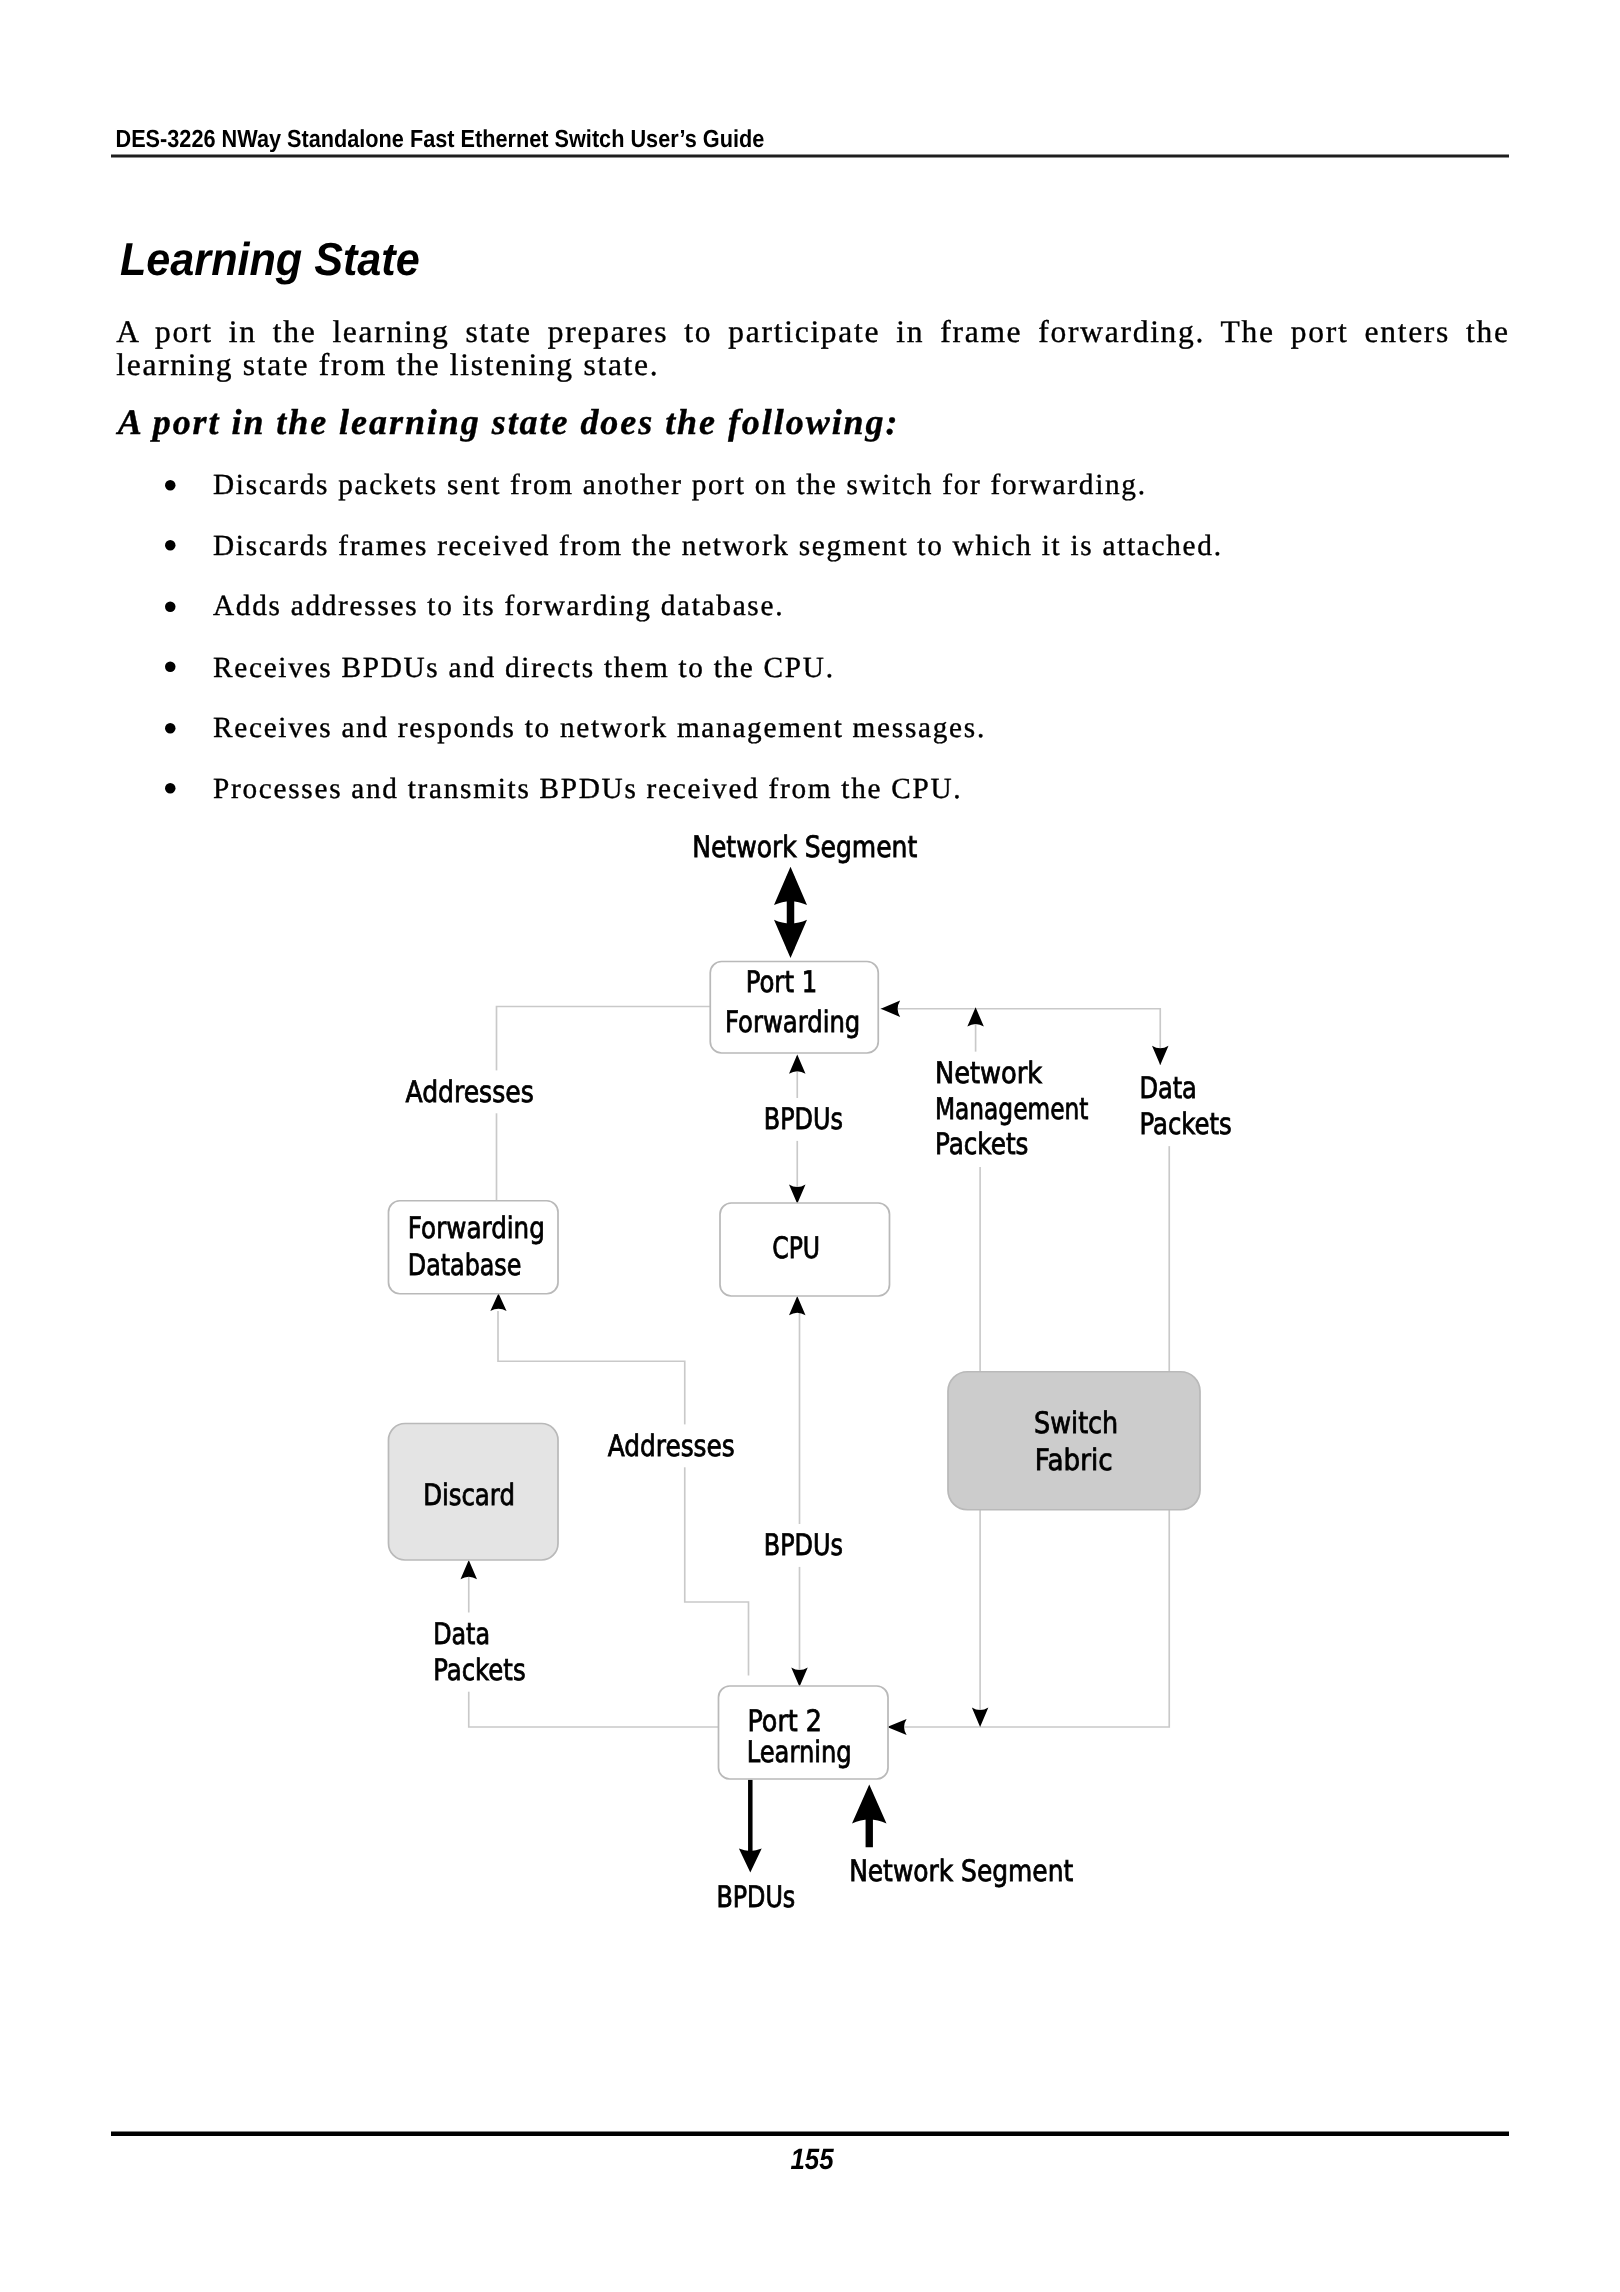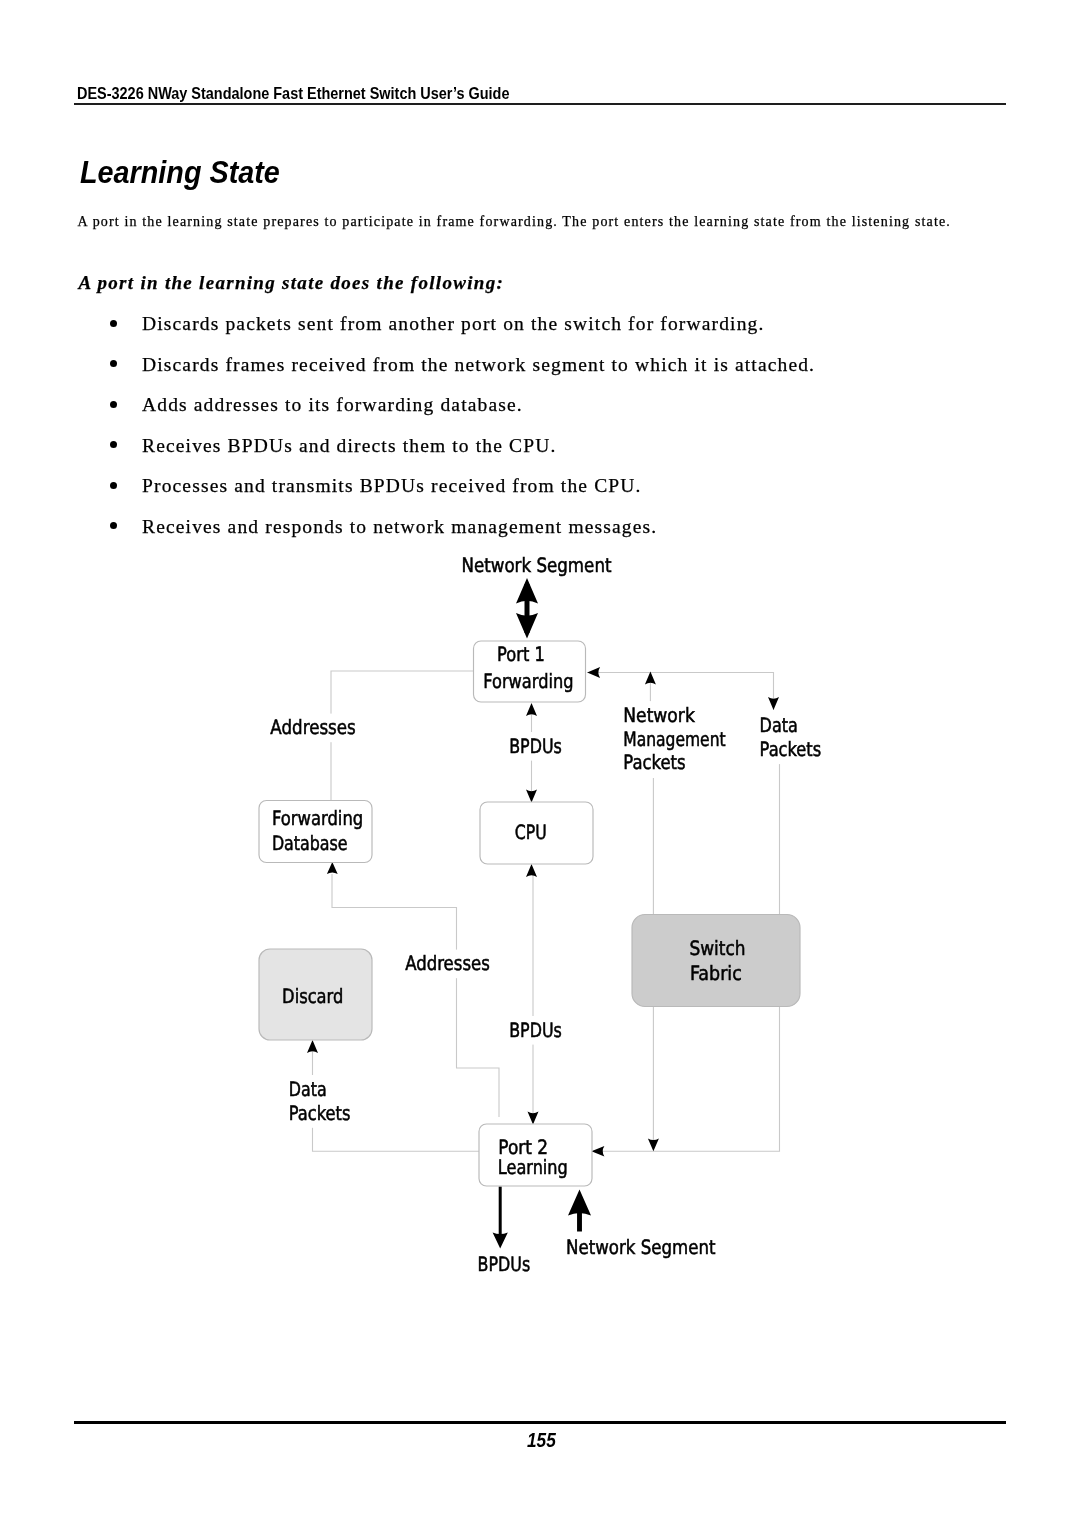--- a/index.html
+++ b/index.html
@@ -17,23 +17,23 @@
   .pageno{position:absolute;left:527.2px;top:1431px;text-align:left;white-space:nowrap;
        font-family:"Liberation Sans",sans-serif;font-weight:bold;font-style:italic;
        font-size:19.7px;letter-spacing:0px;line-height:18px;
        transform:scaleX(0.875);transform-origin:0 0;}
   h1.title{position:absolute;left:79.5px;top:155.5px;margin:0;white-space:nowrap;
        font-family:"Liberation Sans",sans-serif;font-weight:bold;font-style:italic;
        font-size:30.8px;letter-spacing:0px;line-height:34px;
        transform:scaleX(0.934);transform-origin:0 0;}
   .para,.bul .txt,.subhead{-webkit-text-stroke:0.25px #000;}
   .para{position:absolute;left:77.5px;top:210.8px;width:929px;text-align:justify;
-       font-size:14px;letter-spacing:1.15px;line-height:21.8px;}
+       font-size:21px;letter-spacing:1.15px;line-height:21.8px;}
   .subhead{position:absolute;left:78.5px;top:272px;font-weight:bold;font-style:italic;
-       white-space:nowrap;font-size:19px;letter-spacing:1.3px;line-height:21px;font-family:Liberation Serif, serif;}
+       white-space:nowrap;font-size:24px;letter-spacing:1.3px;line-height:21px;font-family:Liberation Serif, serif;}
   .bullets{position:absolute;left:74px;top:313px;width:932px;}
   .bul{position:relative;height:40.5px;font-size:19.5px;letter-spacing:1.15px;line-height:21px;}
   .bul .dot{position:absolute;left:36px;top:6.5px;width:7px;height:7px;border-radius:50%;
        background:#000;font-size:0;line-height:0;color:transparent;overflow:hidden;}
   .bul .txt{position:absolute;left:68px;top:0;white-space:nowrap;}
   svg.diagram{position:absolute;left:0;top:0;}
   text.dgtext{font-family:"DejaVu Sans",sans-serif;font-size:19.7px;fill:#000;
     stroke:#000;stroke-width:0.55;paint-order:stroke fill;
     -webkit-font-smoothing:antialiased;text-rendering:geometricPrecision;}
 </style>
@@ -60,25 +60,25 @@
       <div class="bul">
         <span class="dot">•</span>
         <span class="txt">Adds addresses to its forwarding database.</span>
       </div>
       <div class="bul">
         <span class="dot">•</span>
         <span class="txt">Receives BPDUs and directs them to the CPU.</span>
       </div>
       <div class="bul">
         <span class="dot">•</span>
-        <span class="txt">Processes and transmits BPDUs received from the CPU.</span>
+        <span class="txt">Receives and responds to network management messages.</span>
       </div>
       <div class="bul">
         <span class="dot">•</span>
-        <span class="txt">Receives and responds to network management messages.</span>
+        <span class="txt">Processes and transmits BPDUs received from the CPU.</span>
       </div>
     </div>
 
   <svg class="diagram" id="diagram" width="1080" height="1528" viewBox="0 0 1080 1528">
       <polyline points="473.5,671 331,671 331,800" fill="none" stroke="#c9c9c9" stroke-width="1.1"></polyline>
       <polyline points="531.5,704 531.5,801" fill="none" stroke="#c9c9c9" stroke-width="1.1"></polyline>
       <polyline points="587,672.5 773.5,672.5 773.5,710" fill="none" stroke="#c9c9c9" stroke-width="1.1"></polyline>
       <polyline points="650.4,682 650.4,706" fill="none" stroke="#c9c9c9" stroke-width="1.1"></polyline>
       <polyline points="653.4,778 653.4,1140" fill="none" stroke="#c9c9c9" stroke-width="1.1"></polyline>
       <polyline points="779.5,760 779.5,1151.3 591.4,1151.3" fill="none" stroke="#c9c9c9" stroke-width="1.1"></polyline>

